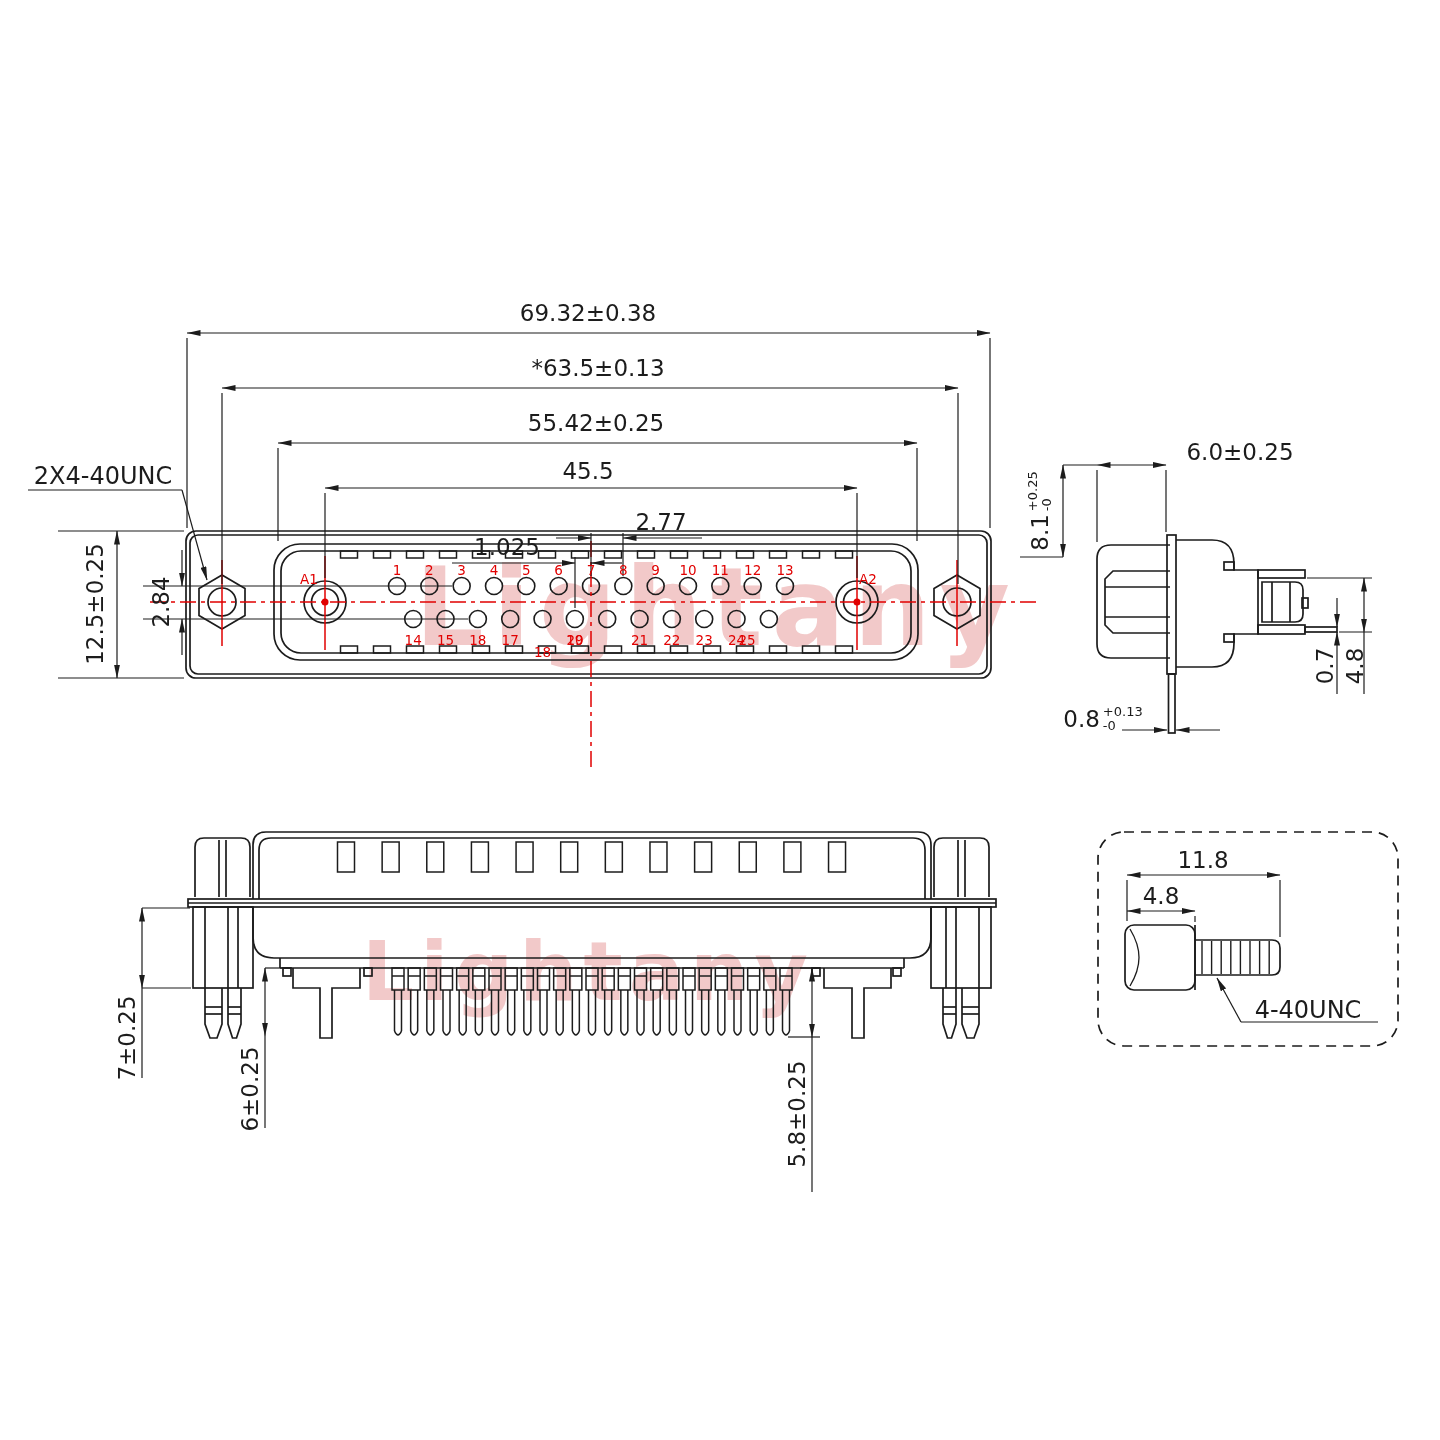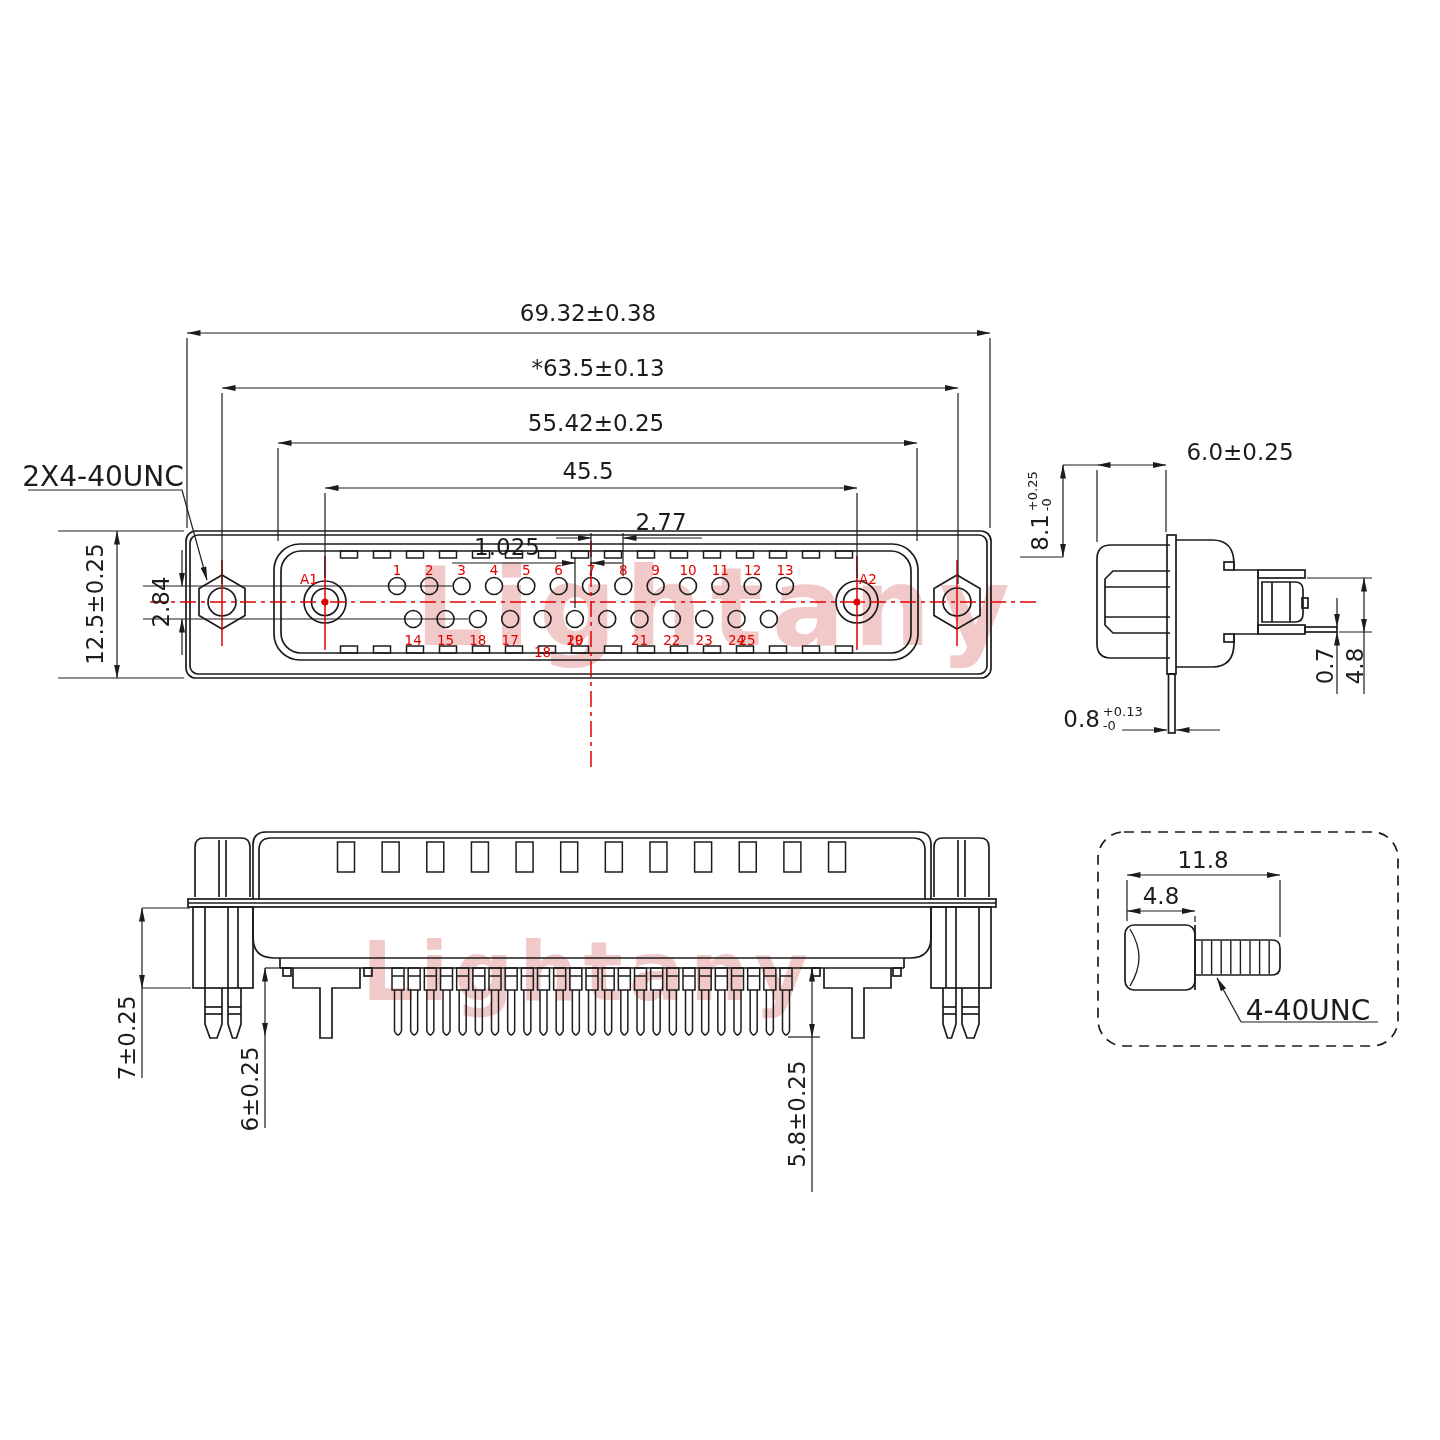--- a/index.html
+++ b/index.html
@@ -11,21 +11,21 @@
       color:#f2c9c9;letter-spacing:9px;font-family:"DejaVu Sans",sans-serif;}
   .wm1{font-size:108px;}
   .wm2{font-size:82px;letter-spacing:6px;}
   .dt{position:absolute;transform:translate(-50%,-50%);font-size:23px;line-height:1.05;
       white-space:nowrap;color:#1c1c1c;display:flex;align-items:center;}
   .rot{transform:translate(-50%,-50%) rotate(-90deg);}
   .tbase{font-size:23px;}
   .tcol{display:inline-flex;flex-direction:column;font-size:13px;line-height:1.1;margin-left:3px;}
   .pinlab{position:absolute;transform:translate(-50%,-50%);font-size:13.5px;color:#e10000;
           white-space:nowrap;}
-  .callout{font-size:28px;}
+  .callout{font-size:24px;}
 </style>
 </head>
 <body>
 
 <div class="canvas">
 
   <div class="wm wm1" style="left:717px;top:607px;">Lightany</div>
   <div class="wm wm2" style="left:588px;top:971px;">Lightany</div>
 
   <svg id="art" width="1440" height="1440" viewBox="0 0 1440 1440">

